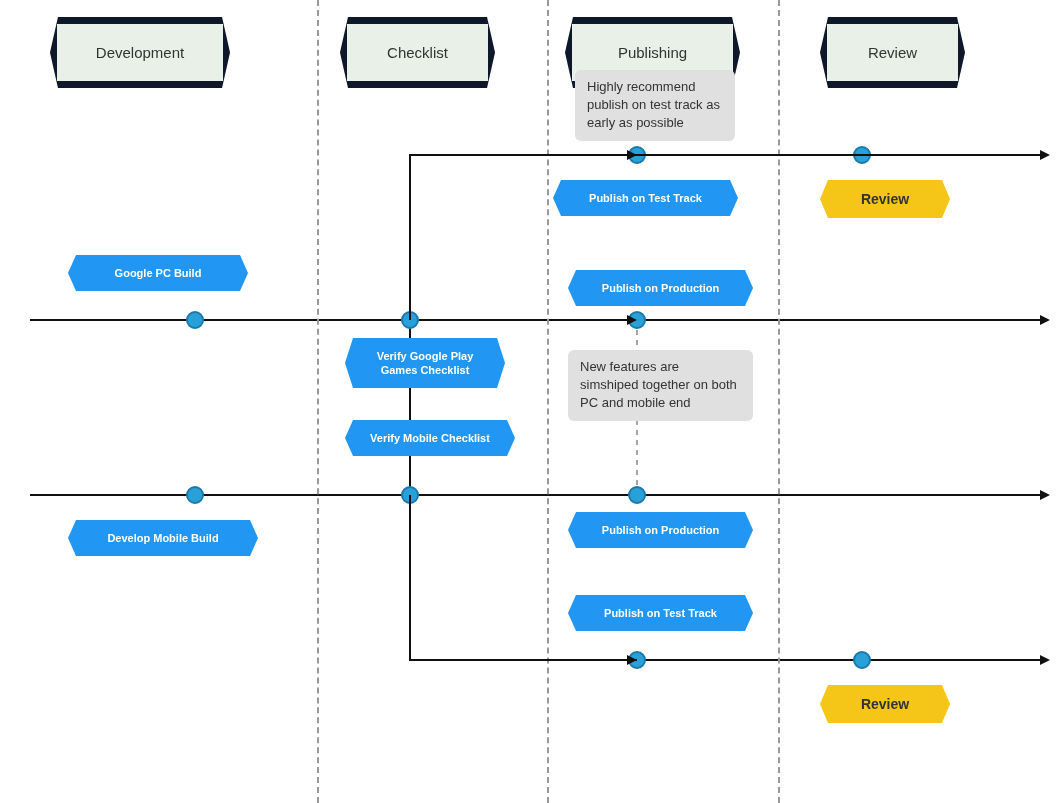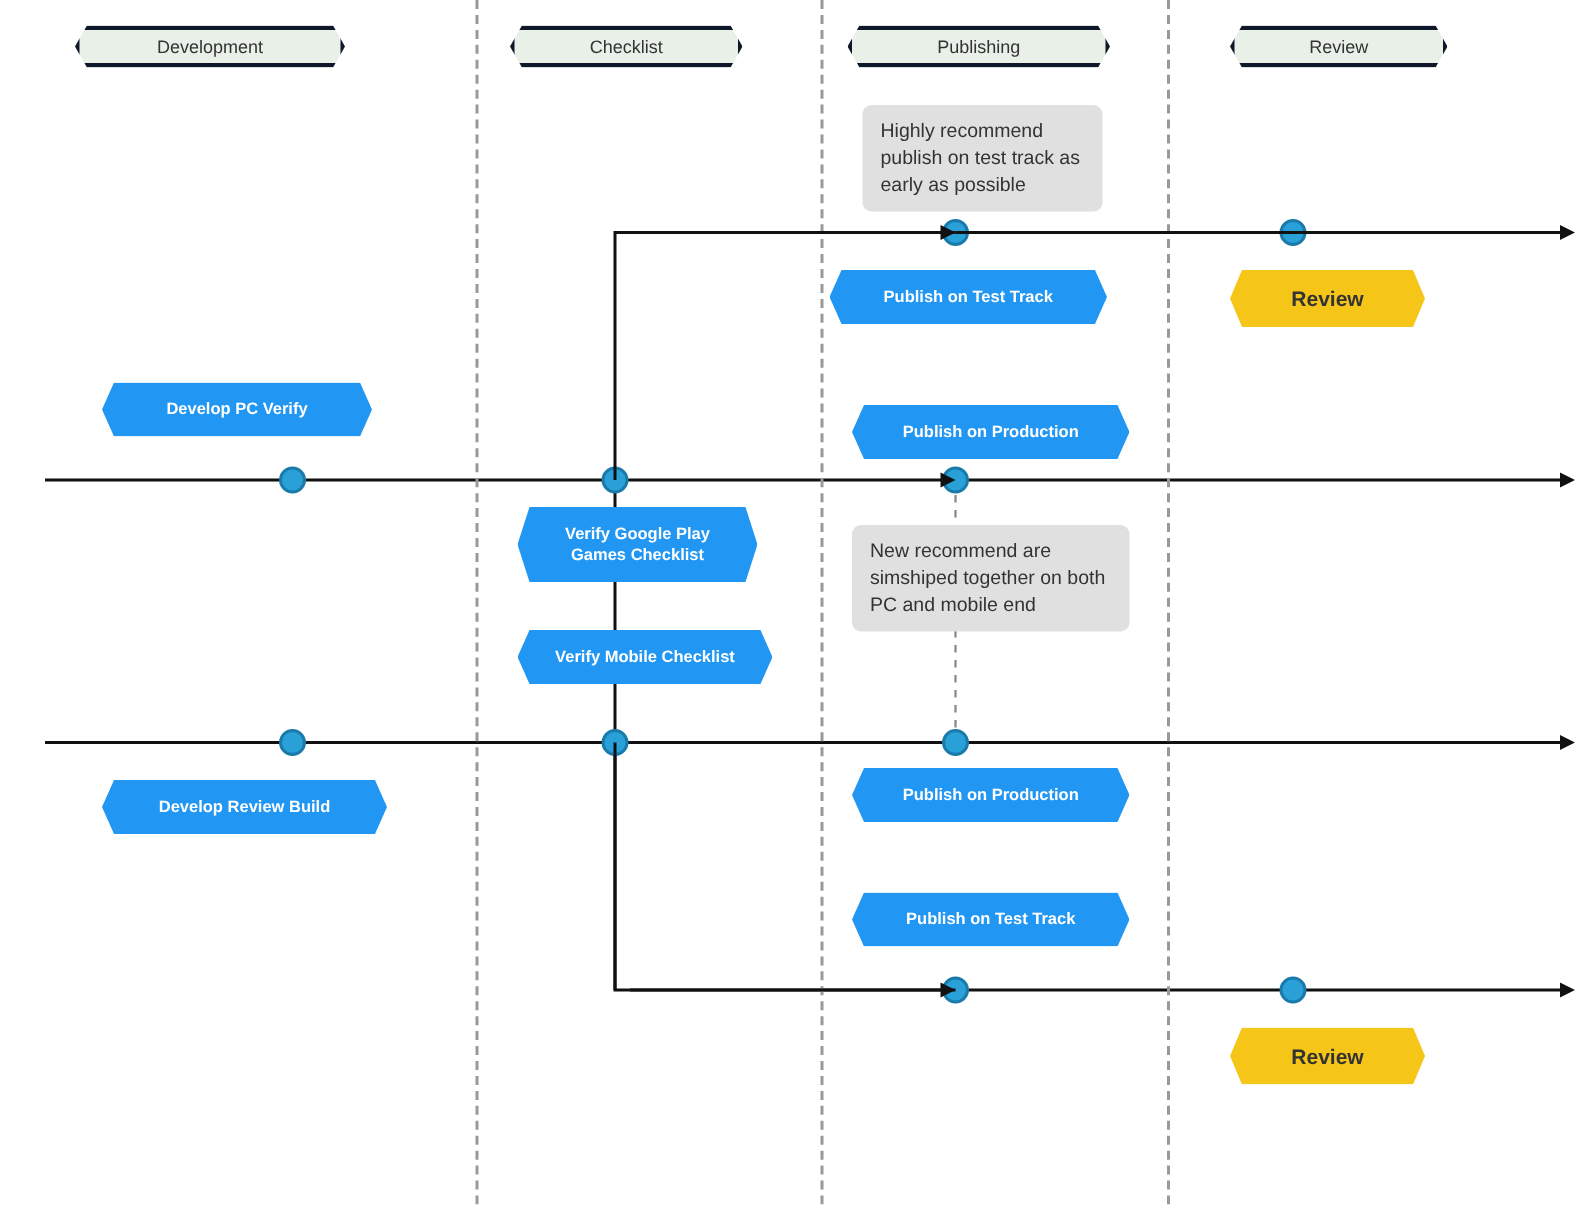--- a/index.html
+++ b/index.html
@@ -19,23 +19,23 @@
     }
 
     
     .col-header {
       position: absolute;
       top: 17px;
       display: flex;
       align-items: center;
       justify-content: center;
       background: #e8f0e8;
-      border: 3px solid #0f172a;
-      padding: 4px 18px;
-      font-size: 12px;
+      border: 7px solid #0f172a;
+      padding: 20px 18px;
+      font-size: 15px;
       color: #333;
       
       clip-path: polygon(8px 0%, calc(100% - 8px) 0%, 100% 50%, calc(100% - 8px) 100%, 8px 100%, 0% 50%);
     }
 
     
     .v-divider {
       position: absolute;
       top: 0;
       bottom: 0;
@@ -140,40 +140,40 @@
   <div class="v-divider" style="left: 317px;"></div>
   <div class="v-divider" style="left: 547px;"></div>
   <div class="v-divider" style="left: 778px;"></div>
 
   <div class="note-box" style="left: 575px; top: 70px; width: 160px;">Highly recommend
 publish on test track
 as early as possible</div>
 
   <div class="node-circle" style="left: 195px; top: 320px;"></div>
 
-  <div class="blue-label" style="left: 68px; top: 255px; width: 180px; height: 36px;">Develop PC Verify</div>
+  <div class="blue-label" style="left: 68px; top: 255px; width: 180px; height: 36px;">Google PC Build</div>
 
   <div class="node-circle" style="left: 410px; top: 320px;"></div>
 
   <div class="blue-label multi" style="left: 345px; top: 338px; width: 160px; min-height: 50px; clip-path: polygon(8px 0%, calc(100% - 8px) 0%, 100% 50%, calc(100% - 8px) 100%, 8px 100%, 0% 50%); padding: 8px 18px; text-align:center; line-height:1.3;">Verify Google Play
 Games Checklist</div>
 
   <div class="blue-label" style="left: 345px; top: 420px; width: 170px; height: 36px;">Verify Mobile Checklist</div>
 
   <div class="node-circle" style="left: 637px; top: 320px;"></div>
 
   <div class="blue-label" style="left: 568px; top: 270px; width: 185px; height: 36px;">Publish on Production</div>
 
-  <div class="note-box" style="left: 568px; top: 350px; width: 185px;">New recommend are
+  <div class="note-box" style="left: 568px; top: 350px; width: 185px;">New features are
 simshiped together on both
 PC and mobile end</div>
 
   <div class="node-circle" style="left: 195px; top: 495px;"></div>
 
-  <div class="blue-label" style="left: 68px; top: 520px; width: 190px; height: 36px;">Develop Review Build</div>
+  <div class="blue-label" style="left: 68px; top: 520px; width: 190px; height: 36px;">Develop Mobile Build</div>
 
   <div class="node-circle" style="left: 410px; top: 495px;"></div>
 
   <div class="node-circle" style="left: 637px; top: 495px;"></div>
 
   <div class="blue-label" style="left: 568px; top: 512px; width: 185px; height: 36px;">Publish on Production</div>
 
   <div class="blue-label" style="left: 568px; top: 595px; width: 185px; height: 36px;">Publish on Test Track</div>
 
   <div class="node-circle" style="left: 637px; top: 660px;"></div>

